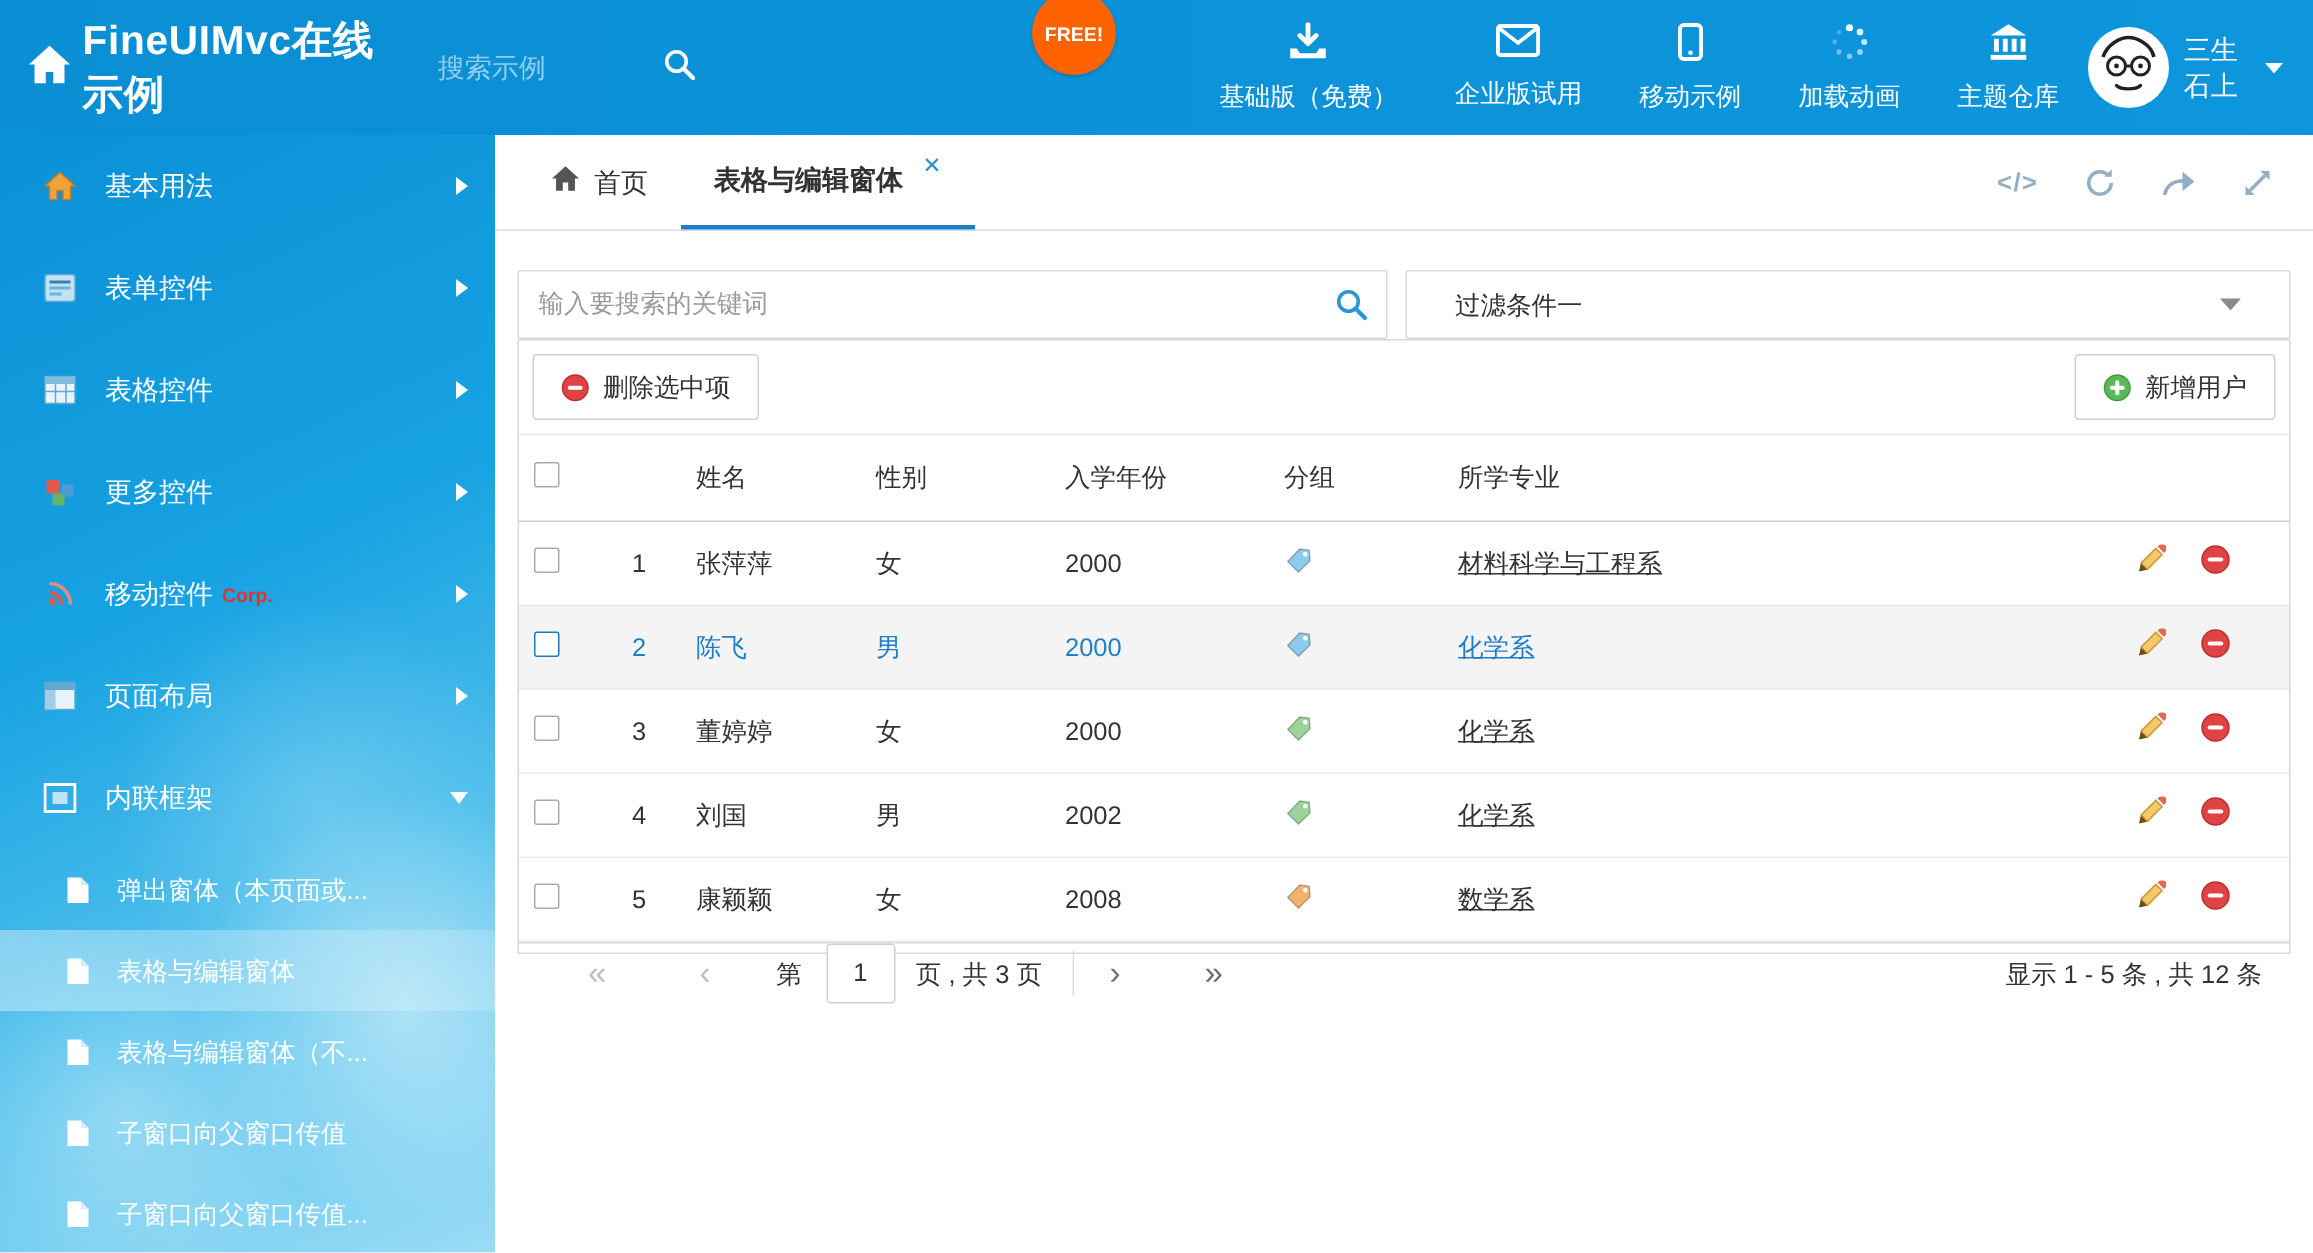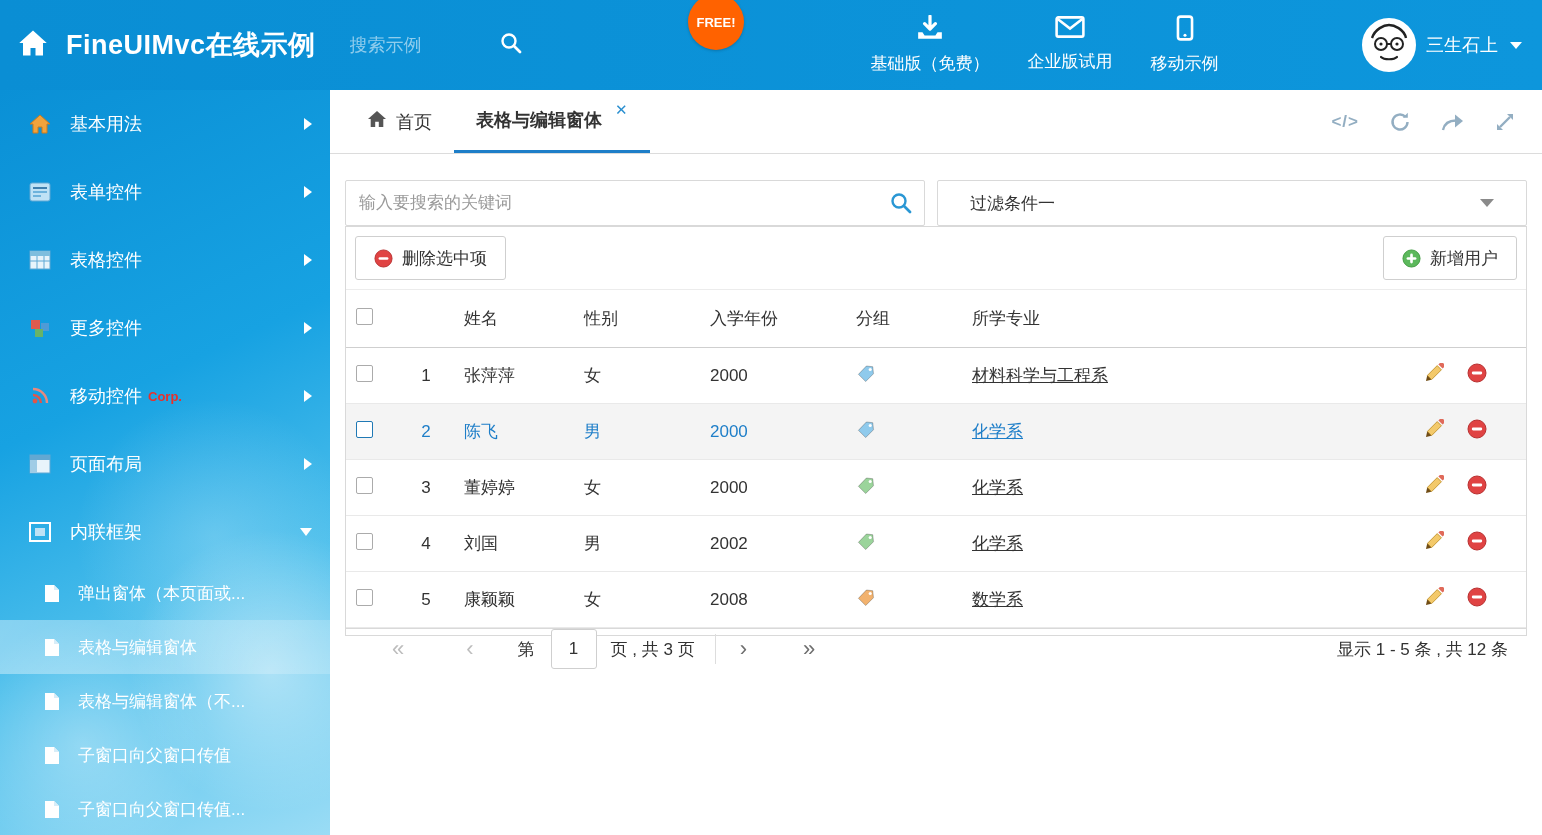--- a/index.html
+++ b/index.html
@@ -4,21 +4,21 @@
 <style>
   * { box-sizing: border-box; margin: 0; padding: 0; }
   html,body { width:1542px; height:835px; overflow:hidden;
     font-family:"Liberation Sans","DejaVu Sans",sans-serif; background:#fff; }
   .app { width:1542px; height:835px; display:flex; flex-direction:column; }
 
   
   .header { height:90px; flex:0 0 90px; background:linear-gradient(90deg,#0a8ed4,#0d96dc);
     display:flex; align-items:center; color:#fff; position:relative; }
   .home-ic { margin-left:18px; flex:0 0 auto; }
-  .app-title { font-size:27px; font-weight:bold; margin-left:18px; letter-spacing:.5px; }
+  .app-title { font-size:27px; font-weight:bold; margin-left:7px; letter-spacing:.5px; }
   .hdr-search { margin-left:34px; display:flex; align-items:center; gap:10px; }
   .hdr-search input { background:transparent; border:none; outline:none; color:#fff;
     font-size:18px; width:140px; font-family:inherit; }
   .hdr-search input::placeholder { color:rgba(255,255,255,.55); }
   .free-badge { position:absolute; left:688px; top:-6px; width:56px; height:56px;
     border-radius:50%; background:#ff6200; color:#fff; font-size:13px; font-weight:bold;
     display:flex; align-items:center; justify-content:center; box-shadow:0 1px 3px rgba(0,0,0,.2); }
   .hdr-nav { display:flex; margin-left:330px; gap:0; }
   .nav-item { display:flex; flex-direction:column; align-items:center; gap:7px;
     padding:0 19px; cursor:pointer; }
@@ -159,20 +159,48 @@
         <span class="lbl">企业版试用</span>
       </div>
       <div class="nav-item">
         <span>
           <svg width="18" height="26" viewBox="0 0 16 24">
               <rect x="1.5" y="1.5" width="13" height="21" rx="2.5" fill="none" stroke="#fff" stroke-width="2.4"></rect>
               <circle cx="8" cy="18.6" r="1.4" fill="#fff"></circle>
             </svg>
         </span>
         <span class="lbl">移动示例</span>
+      </div>
+      <div class="nav-item">
+        <span>
+          <svg width="26" height="26" viewBox="0 0 26 26">
+            <circle cx="13" cy="3.5" r="2.4" fill="#fff"></circle>
+              <circle cx="20" cy="6.4" r="2.2" fill="#fff" opacity=".9"></circle>
+            <circle cx="22.8" cy="13" r="2.0" fill="#fff" opacity=".75"></circle>
+              <circle cx="20" cy="19.6" r="1.9" fill="#fff" opacity=".6"></circle>
+            <circle cx="13" cy="22.5" r="1.8" fill="#fff" opacity=".5"></circle>
+              <circle cx="6" cy="19.6" r="1.7" fill="#fff" opacity=".4"></circle>
+            <circle cx="3.2" cy="13" r="1.6" fill="#fff" opacity=".3"></circle>
+              <circle cx="6" cy="6.4" r="1.5" fill="#fff" opacity=".25"></circle>
+          </svg>
+        </span>
+        <span class="lbl">加载动画</span>
+      </div>
+      <div class="nav-item">
+        <span>
+          <svg width="28" height="26" viewBox="0 0 26 24">
+              <path d="M13 1 2 8h22z" fill="#fff"></path>
+              <rect x="4" y="10" width="3" height="8" fill="#fff"></rect>
+              <rect x="9.5" y="10" width="3" height="8" fill="#fff"></rect>
+              <rect x="15" y="10" width="3" height="8" fill="#fff"></rect>
+              <rect x="20.5" y="10" width="3" height="8" fill="#fff"></rect>
+              <rect x="2" y="20" width="22" height="3" fill="#fff"></rect>
+            </svg>
+        </span>
+        <span class="lbl">主题仓库</span>
       </div>
     </div>
 
     <div class="hdr-user">
       <span class="avatar">
         <svg width="50" height="50" viewBox="0 0 50 50">
             <circle cx="25" cy="25" r="25" fill="#fff"></circle>
             <path d="M8 18c3-9 12-13 17-13s15 4 17 13" fill="none" stroke="#222" stroke-width="2.4"></path>
             <circle cx="17" cy="24" r="6" fill="none" stroke="#222" stroke-width="2"></circle>
             <circle cx="33" cy="24" r="6" fill="none" stroke="#222" stroke-width="2"></circle>

